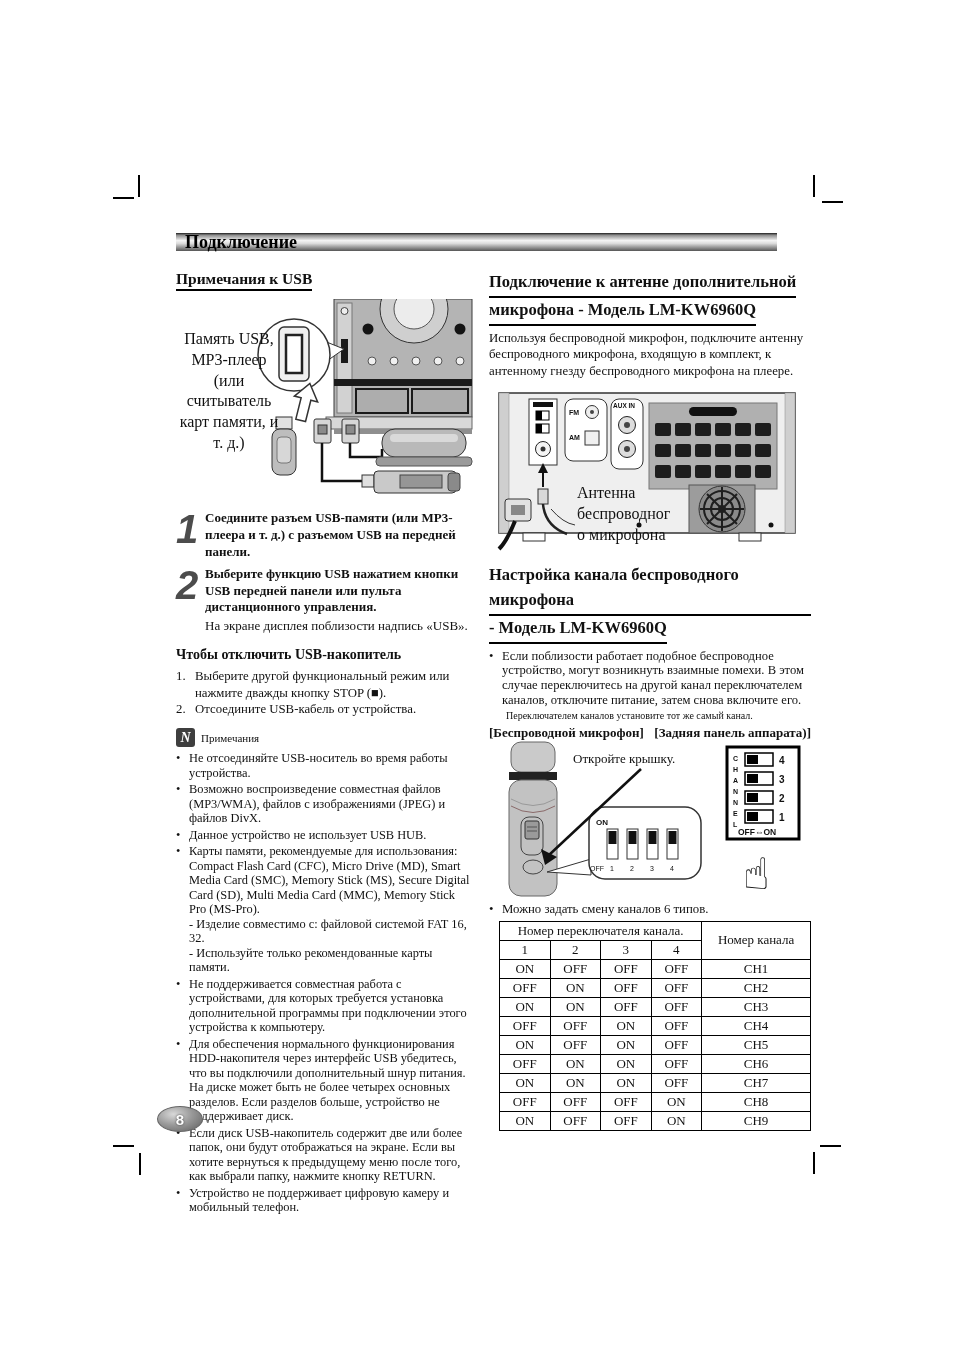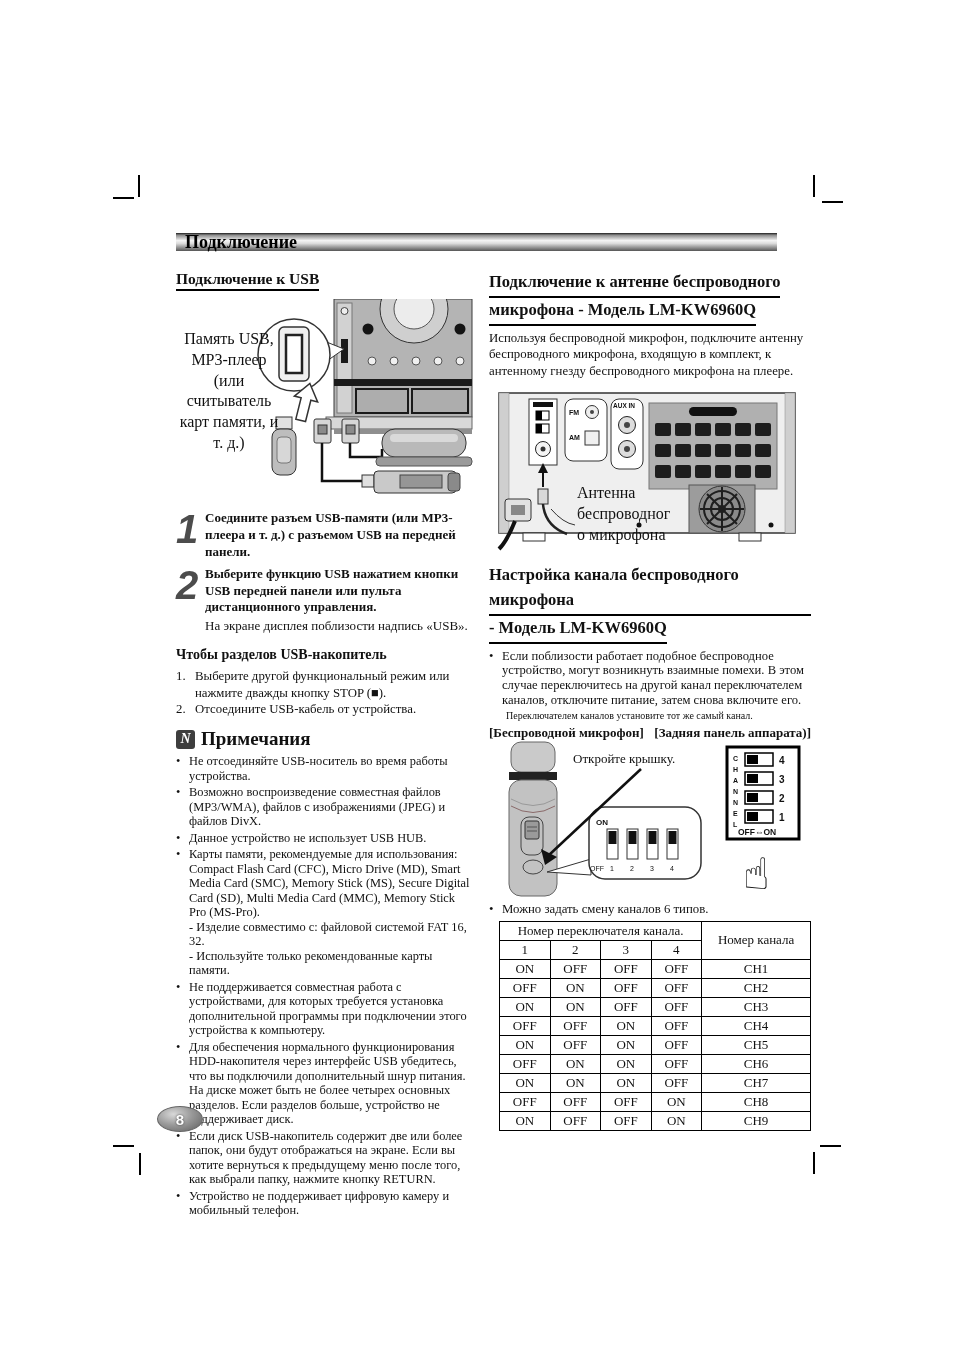--- a/index.html
+++ b/index.html
@@ -41,21 +41,21 @@
   .step-note { font-weight:normal; margin-top:2px; }
 
   .disc-title { font-size:14px; font-weight:bold; margin:12px 0 5px 0; }
   .numbered { display:flex; font-size:12.8px; line-height:1.28; }
   .numbered .n { flex:none; width:19px; }
 
   .notes-header { display:flex; align-items:center; gap:6px; margin:11px 0 4px 0; }
   .note-icon { width:19px; height:19px; background:#3e3e3e; color:#fff; border-radius:3px;
                font-style:italic; font-weight:bold; font-size:14px;
                display:flex; align-items:center; justify-content:center; }
-  .notes-title { font-size:19px; font-weight:bold;text-align:center; }
+  .notes-title { font-size:11px; font-weight:normal;text-align:center; }
   .bullet { display:flex; font-size:12.4px; line-height:1.17; margin-bottom:2px; }
   .bullet::before { content:"•"; flex:none; width:13px; }
   .bullet-text { white-space:pre-line; }
 
   
   .rear-diagram { width:322px; height:170px; margin:4px 0 2px 0; }
   .antenna-label { left:88px; top:100px; width:104px; }
   .bold-line { font-size:10px; font-weight:normal; margin:2px 17px; }
   .bracket-row { display:flex; justify-content:space-between; font-weight:bold; font-size:13px; margin:4px 0 0 0; }
   .mic-diagram { width:322px; height:157px; margin:0; }
@@ -93,21 +93,21 @@
 <div class="mark" style="left:139px;top:1153px;width:2px;height:22px;"></div>
 <div class="mark" style="left:820px;top:1145px;width:21px;height:2px;"></div>
 <div class="mark" style="left:813px;top:1152px;width:2px;height:22px;"></div>
 
 <div class="header-bar">
   <span>Подключение</span>
 </div>
 
 <div class="col-left">
 
-  <h2 class="sec-title"><span class="u">Подключение к USB</span></h2>
+  <h2 class="sec-title"><span class="u">Примечания к USB</span></h2>
 
   <div class="diagram">
     <svg class="usb-diagram" viewBox="0 0 297 200">
 
       <g>
         <rect x="158" y="0" width="138" height="118" fill="#b4b4b4" stroke="#3a3a3a"></rect>
         <circle cx="238" cy="10" r="34" fill="#cfcfcf" stroke="#333"></circle>
         <circle cx="238" cy="10" r="20" fill="#ececec" stroke="#555"></circle>
         <rect x="161" y="4" width="15" height="110" fill="#d2d2d2" stroke="#777"></rect>
         <circle cx="168.5" cy="12" r="3.5" fill="#eee" stroke="#444"></circle>
@@ -177,21 +177,21 @@
     </div>
   </div>
   <div class="step">
     <span class="step-num">2</span>
     <div class="step-body">
       <span>Выберите функцию USB нажатием кнопки USB передней панели или пульта дистанционного управления.</span>
       <div class="step-note">На экране дисплея поблизости надпись «USB».</div>
     </div>
   </div>
 
-  <div class="disc-title">Чтобы разделов USB-накопитель</div>
+  <div class="disc-title">Чтобы отключить USB-накопитель</div>
   <div class="numbered">
     <span class="n">1.</span>
     <span>Выберите другой функциональный режим или нажмите дважды кнопку STOP (■).</span>
   </div>
   <div class="numbered">
     <span class="n">2.</span>
     <span>Отсоедините USB-кабель от устройства.</span>
   </div>
 
   <div class="notes-header">
@@ -222,21 +222,21 @@
       <span class="bullet-text">Если диск USB-накопитель содержит две или более папок, они будут отображаться на экране. Если вы хотите вернуться к предыдущему меню после того, как выбрали папку, нажмите кнопку RETURN.</span>
     </div>
   <div class="bullet">
       <span class="bullet-text">Устройство не поддерживает цифровую камеру и мобильный телефон.</span>
     </div>
 </div>
 
 <div class="col-right">
 
   <h2 class="big-title">
-    <span class="u">Подключение к антенне беспроводного</span><br>
+    <span class="u">Подключение к антенне дополнительной</span><br>
     <span class="u">микрофона - Модель LM-KW6960Q</span>
   </h2>
   <p class="body-text">Используя беспроводной микрофон, подключите антенну беспроводного микрофона, входящую в комплект, к антенному гнезду беспроводного микрофона на плеере.</p>
 
   <div class="diagram">
     <svg class="rear-diagram" viewBox="0 0 322 170">
       <rect x="10" y="6" width="296" height="140" fill="#efefef" stroke="#333" stroke-width="1.5"></rect>
       <rect x="10" y="6" width="10" height="140" fill="#cfcfcf" stroke="#888" stroke-width="0.5"></rect>
       <rect x="296" y="6" width="10" height="140" fill="#cfcfcf" stroke="#888" stroke-width="0.5"></rect>
       <g>

